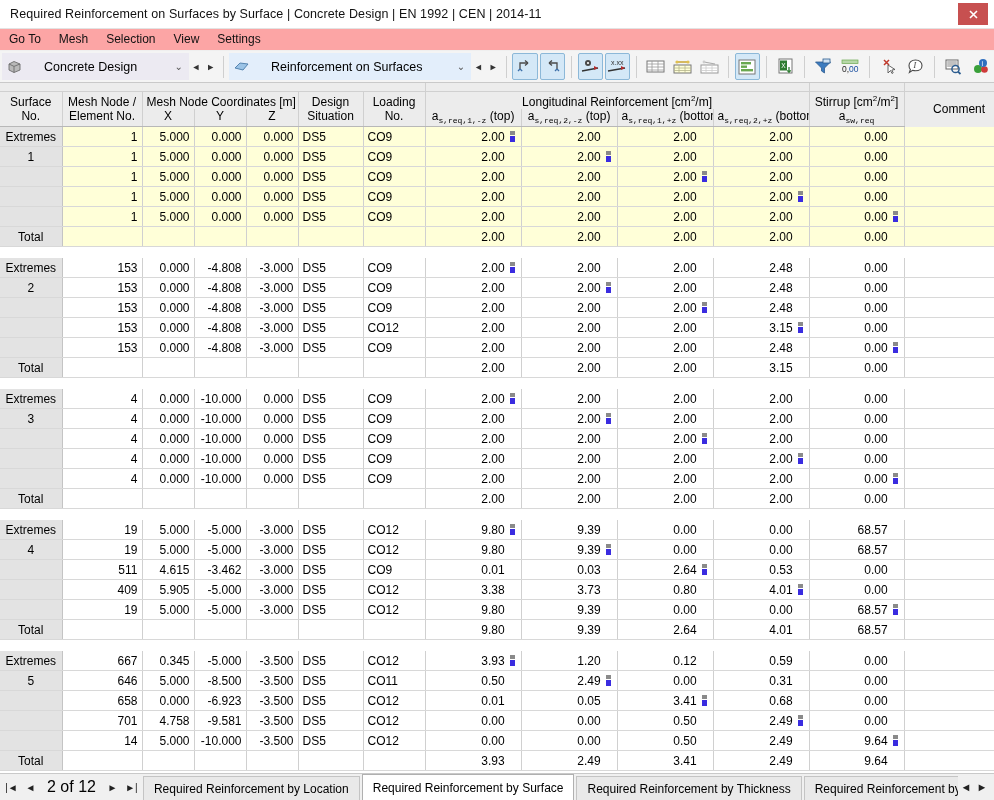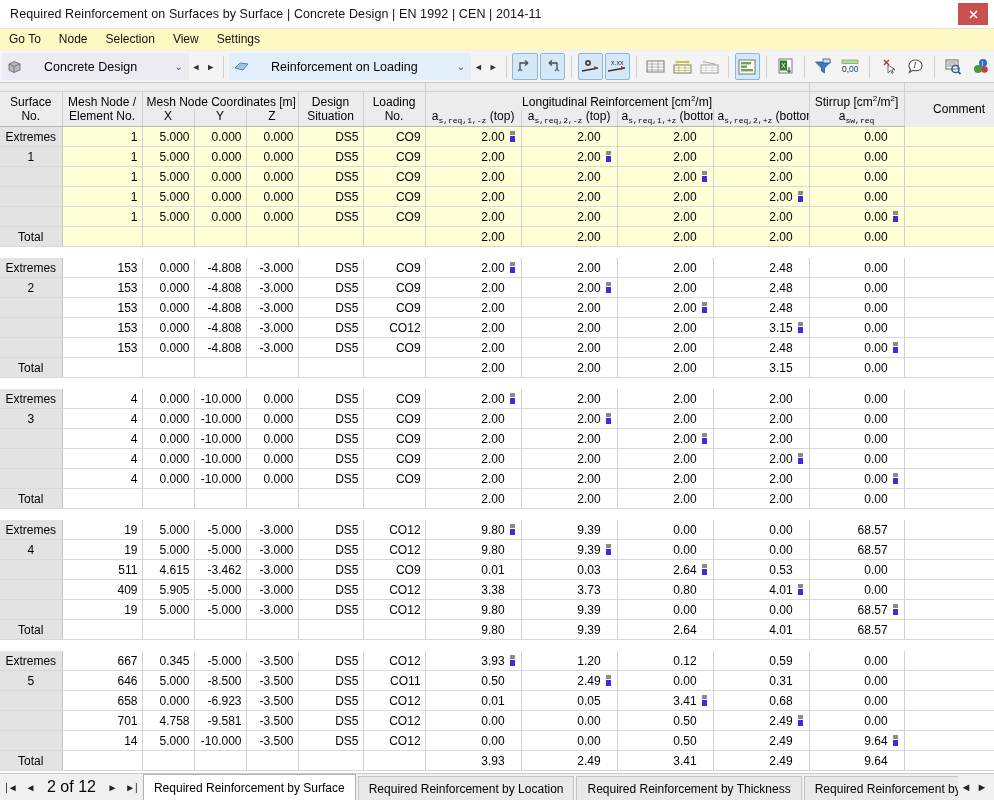--- a/index.html
+++ b/index.html
@@ -20,21 +20,21 @@
   .titlebar .ttl{padding-left:10px;font-size:12.5px;color:#111;letter-spacing:.1px;}
   .closebtn{
     position:absolute;right:6px;top:3px;width:30px;height:22px;
     background:#c75050;color:#fff;display:flex;align-items:center;justify-content:center;
     font-size:12px;line-height:1;cursor:pointer;
   }
   .closebtn svg{display:block;}
 
   
   .menubar{
-    height:21px;min-height:21px;background:#fef9c3;
+    height:21px;min-height:21px;background:#fca5a5;
     display:flex;align-items:center;border-bottom:1px solid #efefef;
   }
   .menubar .mi{padding:0 9px;font-size:12px;color:#111;line-height:21px;cursor:default;}
 
   
   .toolbar{
     height:31px;min-height:31px;background:#f4f4f4;
     display:flex;align-items:center;border-bottom:1px solid #c9c9c9;
   }
   .combo{
@@ -82,21 +82,21 @@
   .subsm{font-size:10.5px;}
   .subsm sub{font-size:8px;font-family:Liberation Mono, monospace;}
   sup{font-size:8px;}
 
   tbody td{background:#ffffff;text-align:right;}
   tbody tr.band td{background:#ffffd8;}
   tbody td.hdcell{
     background:#e3e3e3;text-align:center;border-right:1px solid #c4c4c4;
   }
   tbody tr.band td.hdcell{background:#e3e3e3;}
-  tbody td.c{text-align:right;}
+  tbody td.c{text-align:left;}
   tr.gap td{height:11px;background:#fff !important;border-right:none;border-bottom:none;padding:0;}
 
   .valwrap{display:inline-flex;align-items:center;justify-content:flex-end;width:100%;}
   .mk{
     display:inline-block;width:7px;height:11px;margin-left:5px;position:relative;flex:0 0 auto;
   }
   .mk i{position:absolute;left:0;width:5px;display:block;}
   .mk i.a{top:0;height:4px;background:#8a8a8a;}
   .mk i.b{top:5px;height:6px;background:#3a2ce0;}
   .mkpad{display:inline-block;width:12px;flex:0 0 auto;}
@@ -128,21 +128,21 @@
     <div class="ttl">Required Reinforcement on Surfaces by Surface | Concrete Design | EN 1992 | CEN | 2014-11</div>
     <div class="closebtn">
       <svg width="9" height="9" viewBox="0 0 9 9">
         <path d="M1 1 L8 8 M8 1 L1 8" stroke="#fff" stroke-width="1.6" fill="none"></path>
       </svg>
     </div>
   </div>
 
   <div class="menubar">
     <div class="mi">Go To</div>
-    <div class="mi">Node</div>
+    <div class="mi">Mesh</div>
     <div class="mi">Selection</div>
     <div class="mi">View</div>
     <div class="mi">Settings</div>
   </div>
 
   <div class="toolbar">
 
     <div class="combo c1">
       <span class="cico">
         <svg width="15" height="14" viewBox="0 0 15 14">
@@ -157,21 +157,21 @@
     <div class="navbtn">◄</div>
     <div class="navbtn">►</div>
     <div class="tsep"></div>
 
     <div class="combo c2" style="margin-left:0">
       <span class="cico">
         <svg width="17" height="13" viewBox="0 0 17 13">
           <path d="M2 8 L7 3 L15 4 L10 10 Z" fill="#9bc3e6" stroke="#4a7aa8" stroke-width=".9"></path>
         </svg>
       </span>
-      <span class="clbl">Reinforcement on Loading</span>
+      <span class="clbl">Reinforcement on Surfaces</span>
       <span class="carrow">⌄</span>
     </div>
     <div class="navbtn">◄</div>
     <div class="navbtn">►</div>
     <div class="tsep"></div>
 
     <div class="tbtn sel">
       <svg width="17" height="17" viewBox="0 0 17 17">
           <path d="M4 11 L4 5 L12 5" fill="none" stroke="#4a4a4a" stroke-width="1.3"></path>
           <path d="M12 5 L9 2.4 M12 5 L9 7.6" fill="none" stroke="#4a4a4a" stroke-width="1.3"></path>
@@ -1342,22 +1342,22 @@
 
   <div class="statusbar">
     <div class="pager">
       <span class="pb">|◄</span>
       <span class="pb">◄</span>
       <span class="pnum">2 of 12</span>
       <span class="pb">►</span>
       <span class="pb">►|</span>
     </div>
     <div class="sheettabs" id="sheettabs">
+        <div class="stab">Required Reinforcement by Location</div>
         <div class="stab active">Required Reinforcement by Surface</div>
-        <div class="stab">Required Reinforcement by Location</div>
         <div class="stab">Required Reinforcement by Thickness</div>
         <div class="stab">Required Reinforcement by Material</div>
       </div>
     <div class="tabnav">
       <span class="tn">◄</span>
       <span class="tn">►</span>
     </div>
   </div>
 </div>
 

